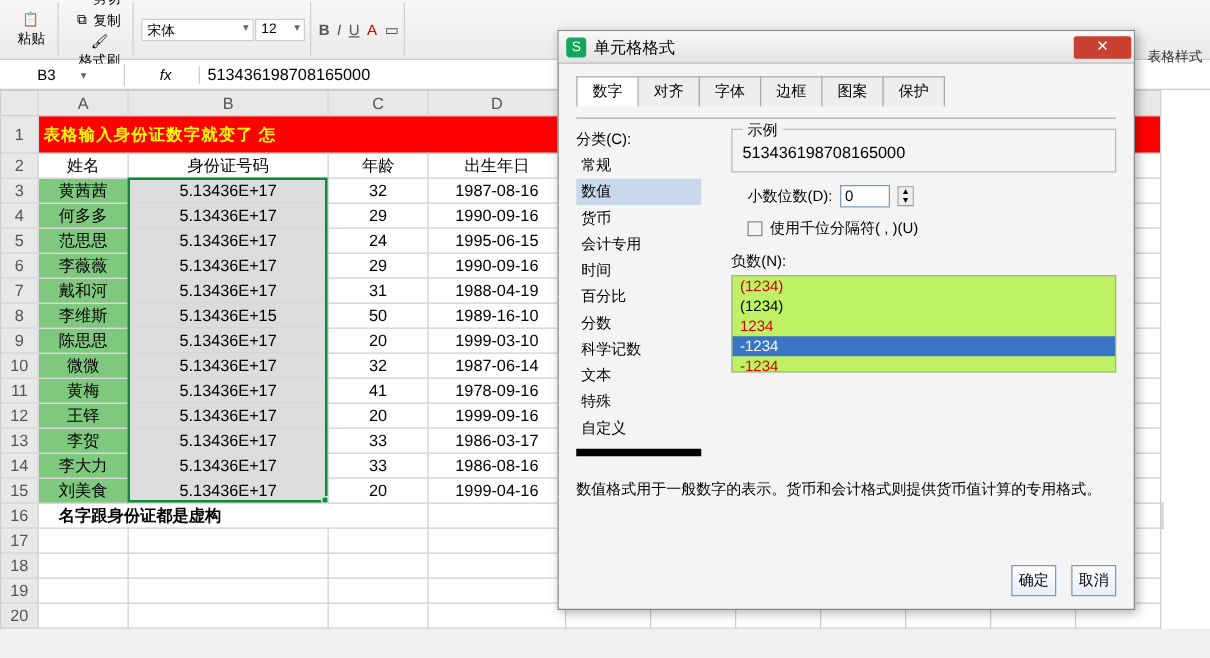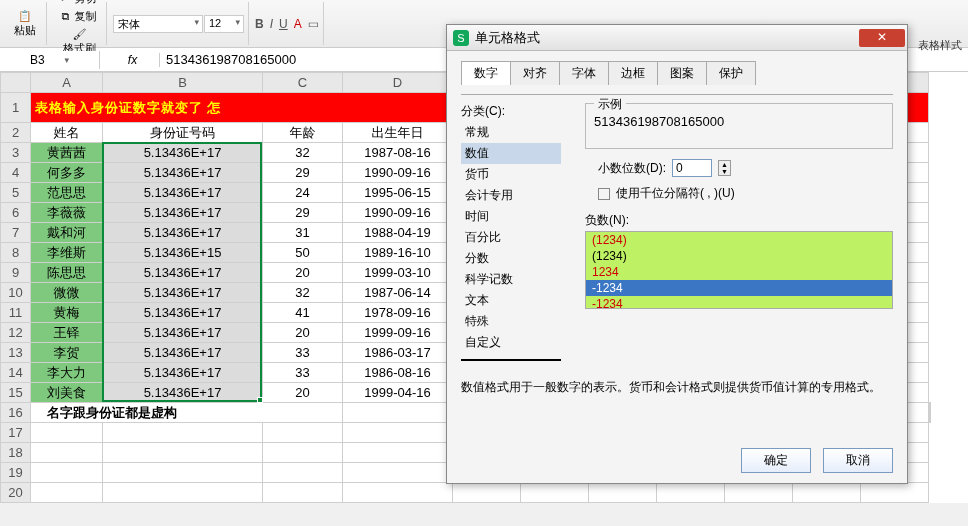--- a/index.html
+++ b/index.html
@@ -44,39 +44,39 @@
 .dlg-title .ico { width: 16px; height: 16px; background: #12a85c; border-radius: 3px; margin-right: 6px; display: inline-flex; align-items: center; justify-content: center; color: #fff; font-size: 11px; }
 .dlg-close { margin-left: auto; width: 46px; height: 18px; background: #c84030; color: #fff; text-align: center; line-height: 16px; border-radius: 2px; cursor: pointer; font-size: 12px; }
 .dlg-body { padding: 10px 14px 6px 14px; }
 .tabs { display: flex; gap: 0; margin-bottom: 10px; }
 .tab { border: 1px solid #aaa; border-bottom: none; padding: 3px 12px; font-size: 12px; background: #eee; cursor: pointer; margin-right: -1px; }
 .tab.active { background: #fff; position: relative; z-index: 2; }
 .tab-line { border-top: 1px solid #aaa; margin-top: -1px; }
 .dlg-cols { display: flex; gap: 14px; margin-top: 8px; }
 .cat-list { width: 110px; }
 .cat-lbl { font-size: 12px; margin-bottom: 2px; }
-.cat-items { border-bottom: 2px solid #000000; padding-bottom: 6px; width: 100px; }
+.cat-items { border-bottom: 6px solid #000000; padding-bottom: 6px; width: 100px; }
 .cat-item { padding: 2px 4px; font-size: 12px; cursor: pointer; }
 .cat-item.sel { background: #c8d8ea; }
 .right-pane { flex: 1; }
-.fieldset { border: 1px solid #bbb; padding: 6px 8px 15px 8px; margin-bottom: 10px; font-size: 12px; position: relative; }
+.fieldset { border: 1px solid #bbb; padding: 6px 8px 4px 8px; margin-bottom: 10px; font-size: 12px; position: relative; }
 .fieldset .legend { position: absolute; top: -8px; left: 8px; background: #f4f4f4; padding: 0 4px; font-size: 12px; }
 .sample-val { font-size: 13px; padding: 4px 0; }
 .row-inline { display: flex; align-items: center; gap: 6px; margin-top: 2px; margin-left: 13px; }
 .spin { width: 40px; border: 1px solid #7a9ac0; background: #fff; padding: 1px 3px; font-size: 12px; text-align: left; }
 .spin-btns { display: flex; flex-direction: column; border: 1px solid #999; }
 .spin-btns span { font-size: 7px; line-height: 7px; padding: 0 2px; background: #eee; cursor: pointer; }
 .chk { width: 12px; height: 12px; border: 1px solid #888; display: inline-block; }
 .neg-list { border: 1px solid #aaa; background: #bef264; height: 78px; font-size: 12px; }
 .neg-list div { padding: 1px 6px; cursor: pointer; }
 .neg-red { color: #d00000; }
 .neg-sel { background: #3a76c4; color: #fff; }
 .desc { font-size: 12px; margin-top: 18px; margin-bottom: 40px; }
 .dlg-foot { display: flex; justify-content: flex-end; gap: 12px; padding: 6px 14px 10px 0; }
-.btn { border: 1px solid #7a9ac0; background: linear-gradient(#fff,#e6eefb); padding: 3px 22px; font-size: 12px; cursor: pointer; }
+.btn { border: 1px solid #7a9ac0; background: linear-gradient(#fff,#e6eefb); padding: 3px 5px; font-size: 12px; cursor: pointer; }
 
 .style-lbl { position: absolute; right: 6px; top: 38px; font-size: 11px; color: #333; }
 </style>
 </head>
 <body>
 
 <div class="ribbon">
   <div class="rib-group">
     <div class="rib-btn-lg">
       <span class="icon-box">📋</span>

